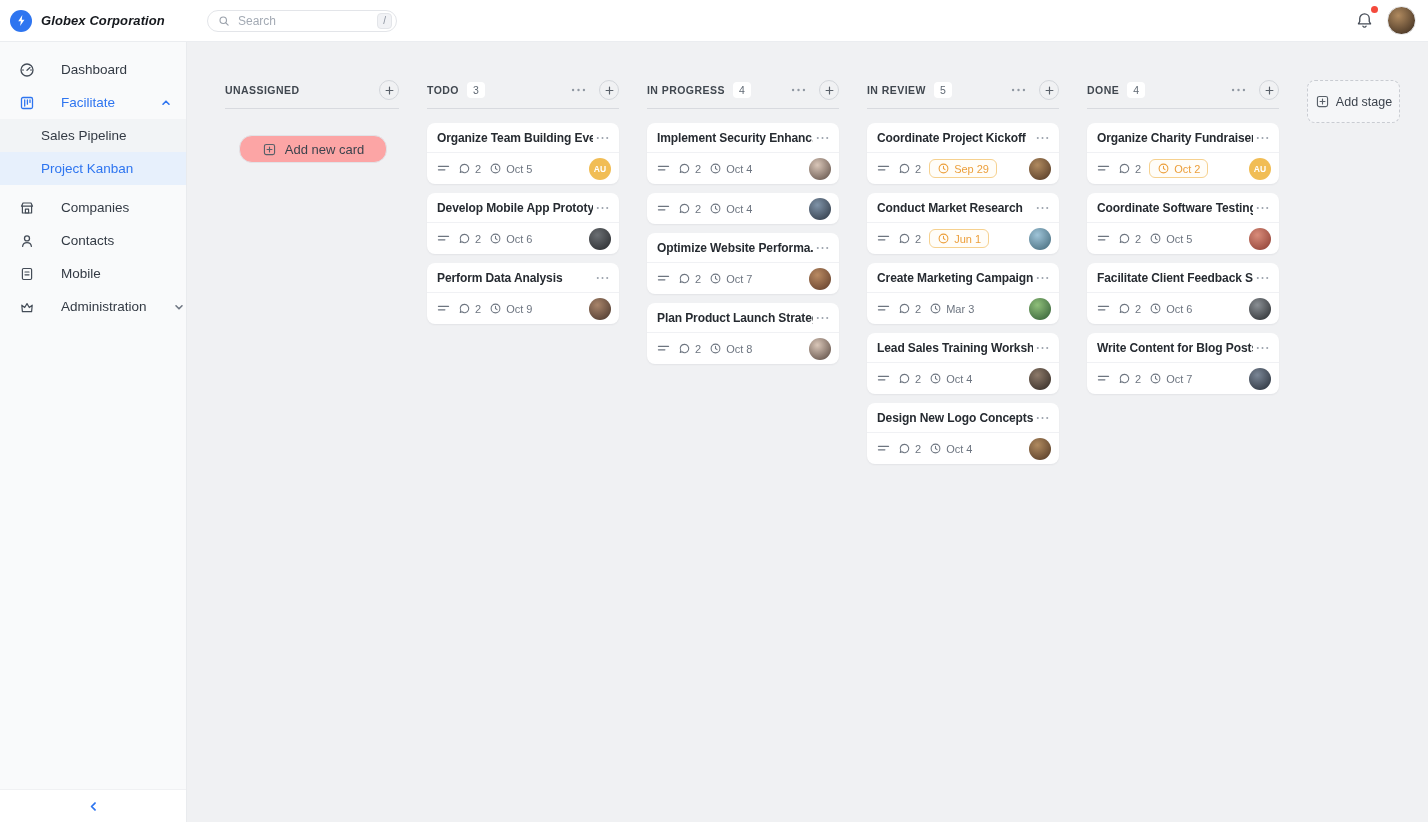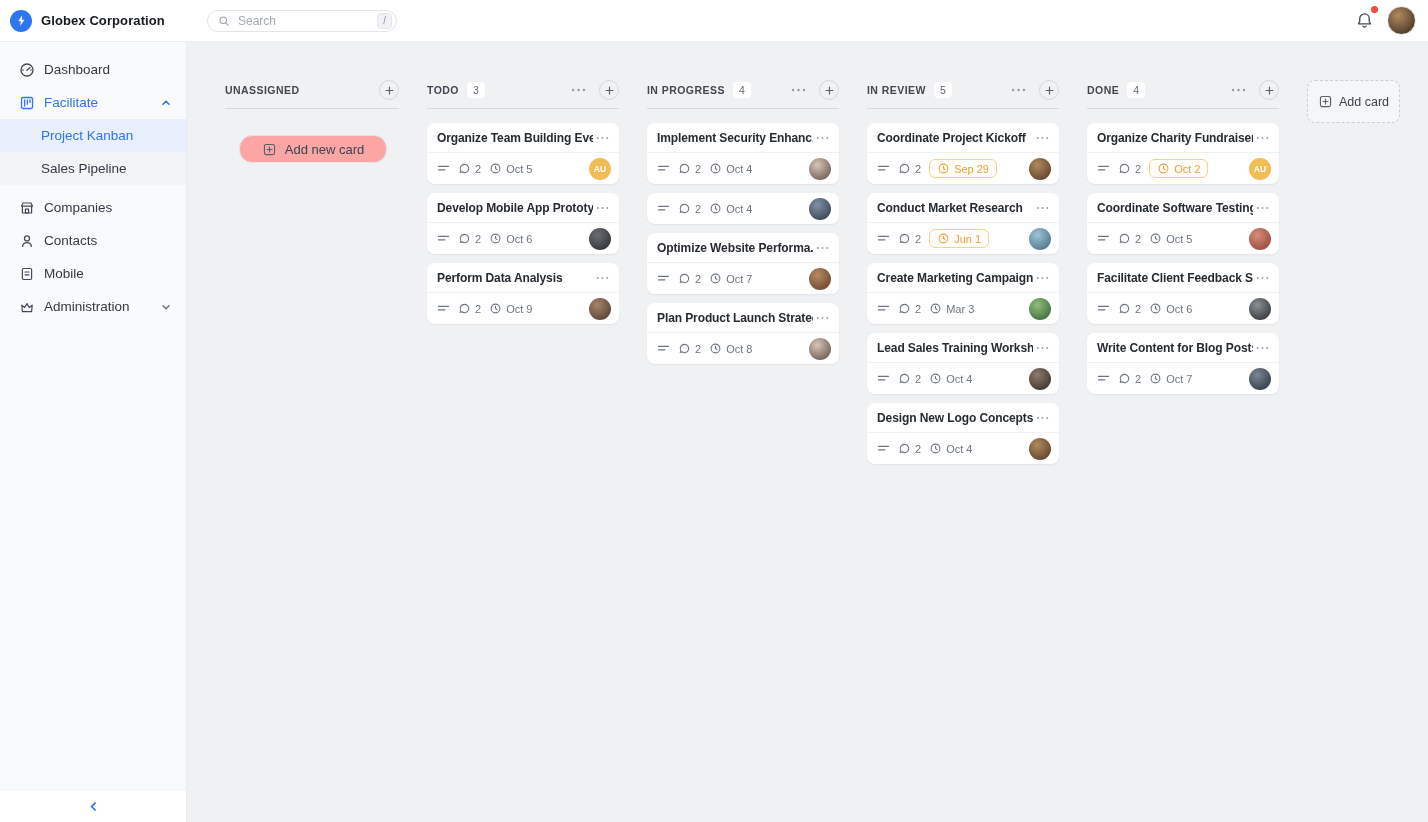--- a/index.html
+++ b/index.html
@@ -9,42 +9,42 @@
     background:#f0f1f3; font-family:"Liberation Sans", sans-serif;
     -webkit-font-smoothing:antialiased;
   }
   
   .topbar { position:absolute; top:0; left:0; right:0; height:42px; background:#fff;
     border-bottom:1px solid #ebedf0; display:flex; align-items:center; z-index:20; }
   .brand-area { display:flex; align-items:center; gap:9px; padding-left:10px; }
   .logo { width:22px; height:22px; border-radius:50%; background:var(--accent);
     display:flex; align-items:center; justify-content:center; flex:none; }
   .logo svg { width:13px; height:13px; }
-  .brand { font-size:13px; font-weight:700; color:#15181d; letter-spacing:.1px; }
+  .brand { font-size:13px; font-weight:700; color:#15181d; letter-spacing:.1px;font-style:italic; }
   .search { position:absolute; left:207px; top:10px; width:190px; height:22px;
     border:1px solid #e3e5e9; border-radius:11px; background:#fff; display:flex;
     align-items:center; padding:0 4px 0 10px; gap:6px; }
   .search .s-ic { display:flex; color:#9aa1ab; } .search .s-ic svg { width:12px; height:12px; }
   .search input { border:none; outline:none; flex:1; min-width:0; font-size:12px;
     color:#333a44; background:transparent; font-family:inherit; }
   .search input::placeholder { color:#a3aab4; }
   .kbd { background:#f1f2f5; border:1px solid #e3e5e9; border-radius:4px; font-size:10px;
     color:#8d949f; padding:1px 5px; line-height:12px; }
   .top-actions { margin-left:auto; display:flex; align-items:center; gap:11px; padding-right:12px; }
   .bell-btn { position:relative; width:24px; height:24px; background:none; border:none;
     padding:0; color:#454c57; cursor:pointer; display:flex; align-items:center; justify-content:center; }
   .bell-btn svg { width:19px; height:19px; }
   .dot { position:absolute; top:-3px; right:-2px; width:7px; height:7px; border-radius:50%;
     background:var(--notif); }
   .avatar-top { width:29px; height:29px; border-radius:50%; cursor:pointer; border:1px solid #e7e9ec; }
   
   .sidebar { position:absolute; top:42px; left:0; bottom:0; width:187px; background:#f9fafb;
     border-right:1px solid #e9ebee; z-index:10; }
   nav { padding-top:11px; }
-  .nav-item { height:33px; display:flex; align-items:center; padding:0 14px 0 19px; gap:9px;
+  .nav-item { height:33px; display:flex; align-items:center; padding:0 14px 0 19px; gap:26px;
     font-size:13.5px; color:#333a44; cursor:pointer; }
   .nav-ic { width:16px; height:16px; display:flex; color:#444c57; flex:none; }
   .nav-ic svg { width:16px; height:16px; }
   .chev { margin-left:auto; display:flex; color:#6f7783; }
   .chev svg { width:12px; height:12px; }
   .nav-item.active { color:var(--accent); }
   .nav-item.active .nav-ic, .nav-item.active .chev { color:var(--accent); }
   .submenu { background:#f2f4f6; margin-bottom:6px; }
   .sub-item { height:33px; display:flex; align-items:center; padding-left:41px;
     font-size:13.5px; color:#333a44; cursor:pointer; }
@@ -160,25 +160,25 @@
           </svg>
         </span>
         <span class="nav-label">Facilitate</span>
         <span class="chev" style="display: flex;">
           <svg viewBox="0 0 12 12" fill="none" stroke="currentColor" stroke-width="1.6" stroke-linecap="round" stroke-linejoin="round">
             <path d="M3 7.2 6 4.2l3 3"></path>
           </svg>
         </span>
       </div>
       <div class="submenu">
+        <div class="sub-item">
+          <span>Sales Pipeline</span>
+        </div>
         <div class="sub-item active">
           <span>Project Kanban</span>
-        </div>
-        <div class="sub-item">
-          <span>Sales Pipeline</span>
         </div>
       </div>
       <div class="nav-item">
         <span class="nav-ic" style="display: flex;">
           <svg viewBox="0 0 16 16" fill="none" stroke="currentColor" stroke-width="1.2" stroke-linecap="round" stroke-linejoin="round">
             <path d="M2.5 6.2 4 3h8l1.5 3.2z"></path>
             <path d="M3.4 6.2V13h9.2V6.2"></path>
             <rect x="6.4" y="9.2" width="3.2" height="3.8"></rect>
           </svg>
         </span>
@@ -973,15 +973,15 @@
         </div>
       </div>
     </div>
   <button class="add-stage">
     <span class="pl-ic">
         <svg viewBox="0 0 16 16" fill="none" stroke="currentColor" stroke-width="1.2">
           <rect x="2.6" y="2.6" width="10.8" height="10.8" rx="2"></rect>
           <path d="M8 5.4v5.2M5.4 8h5.2" stroke-linecap="round"></path>
         </svg>
       </span>
-    <span>Add card</span>
+    <span>Add stage</span>
   </button>
 </main>
 
 </body></html>

